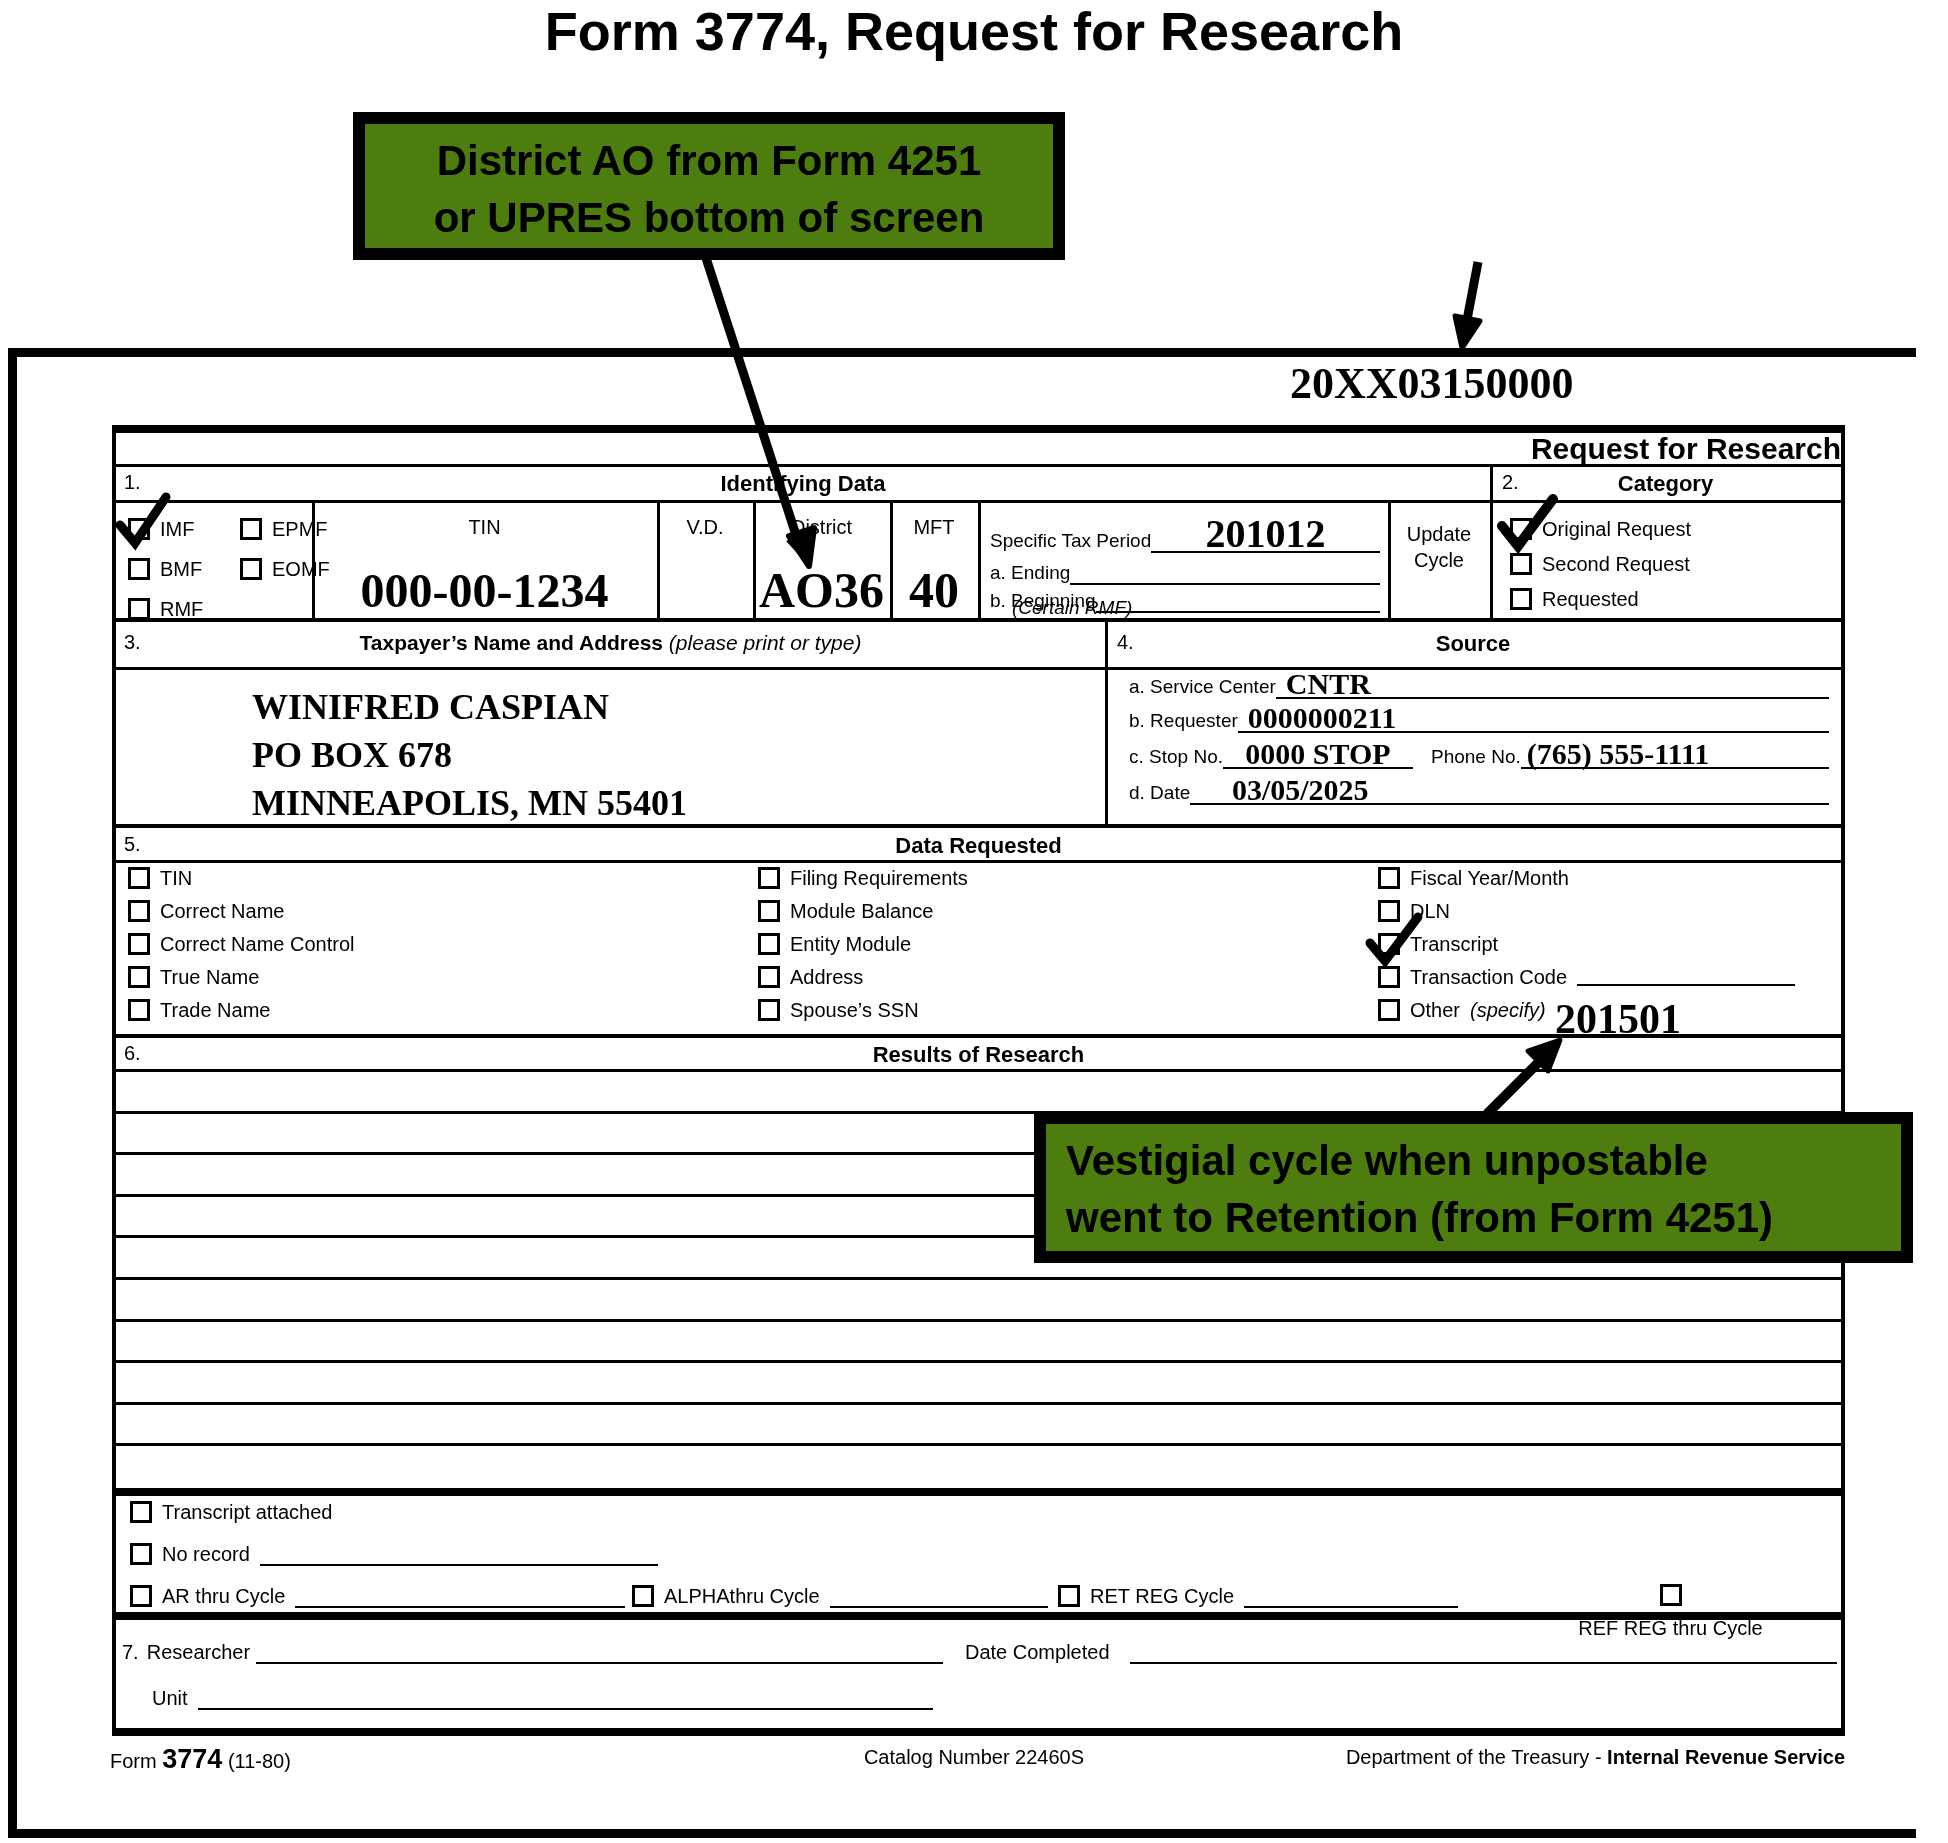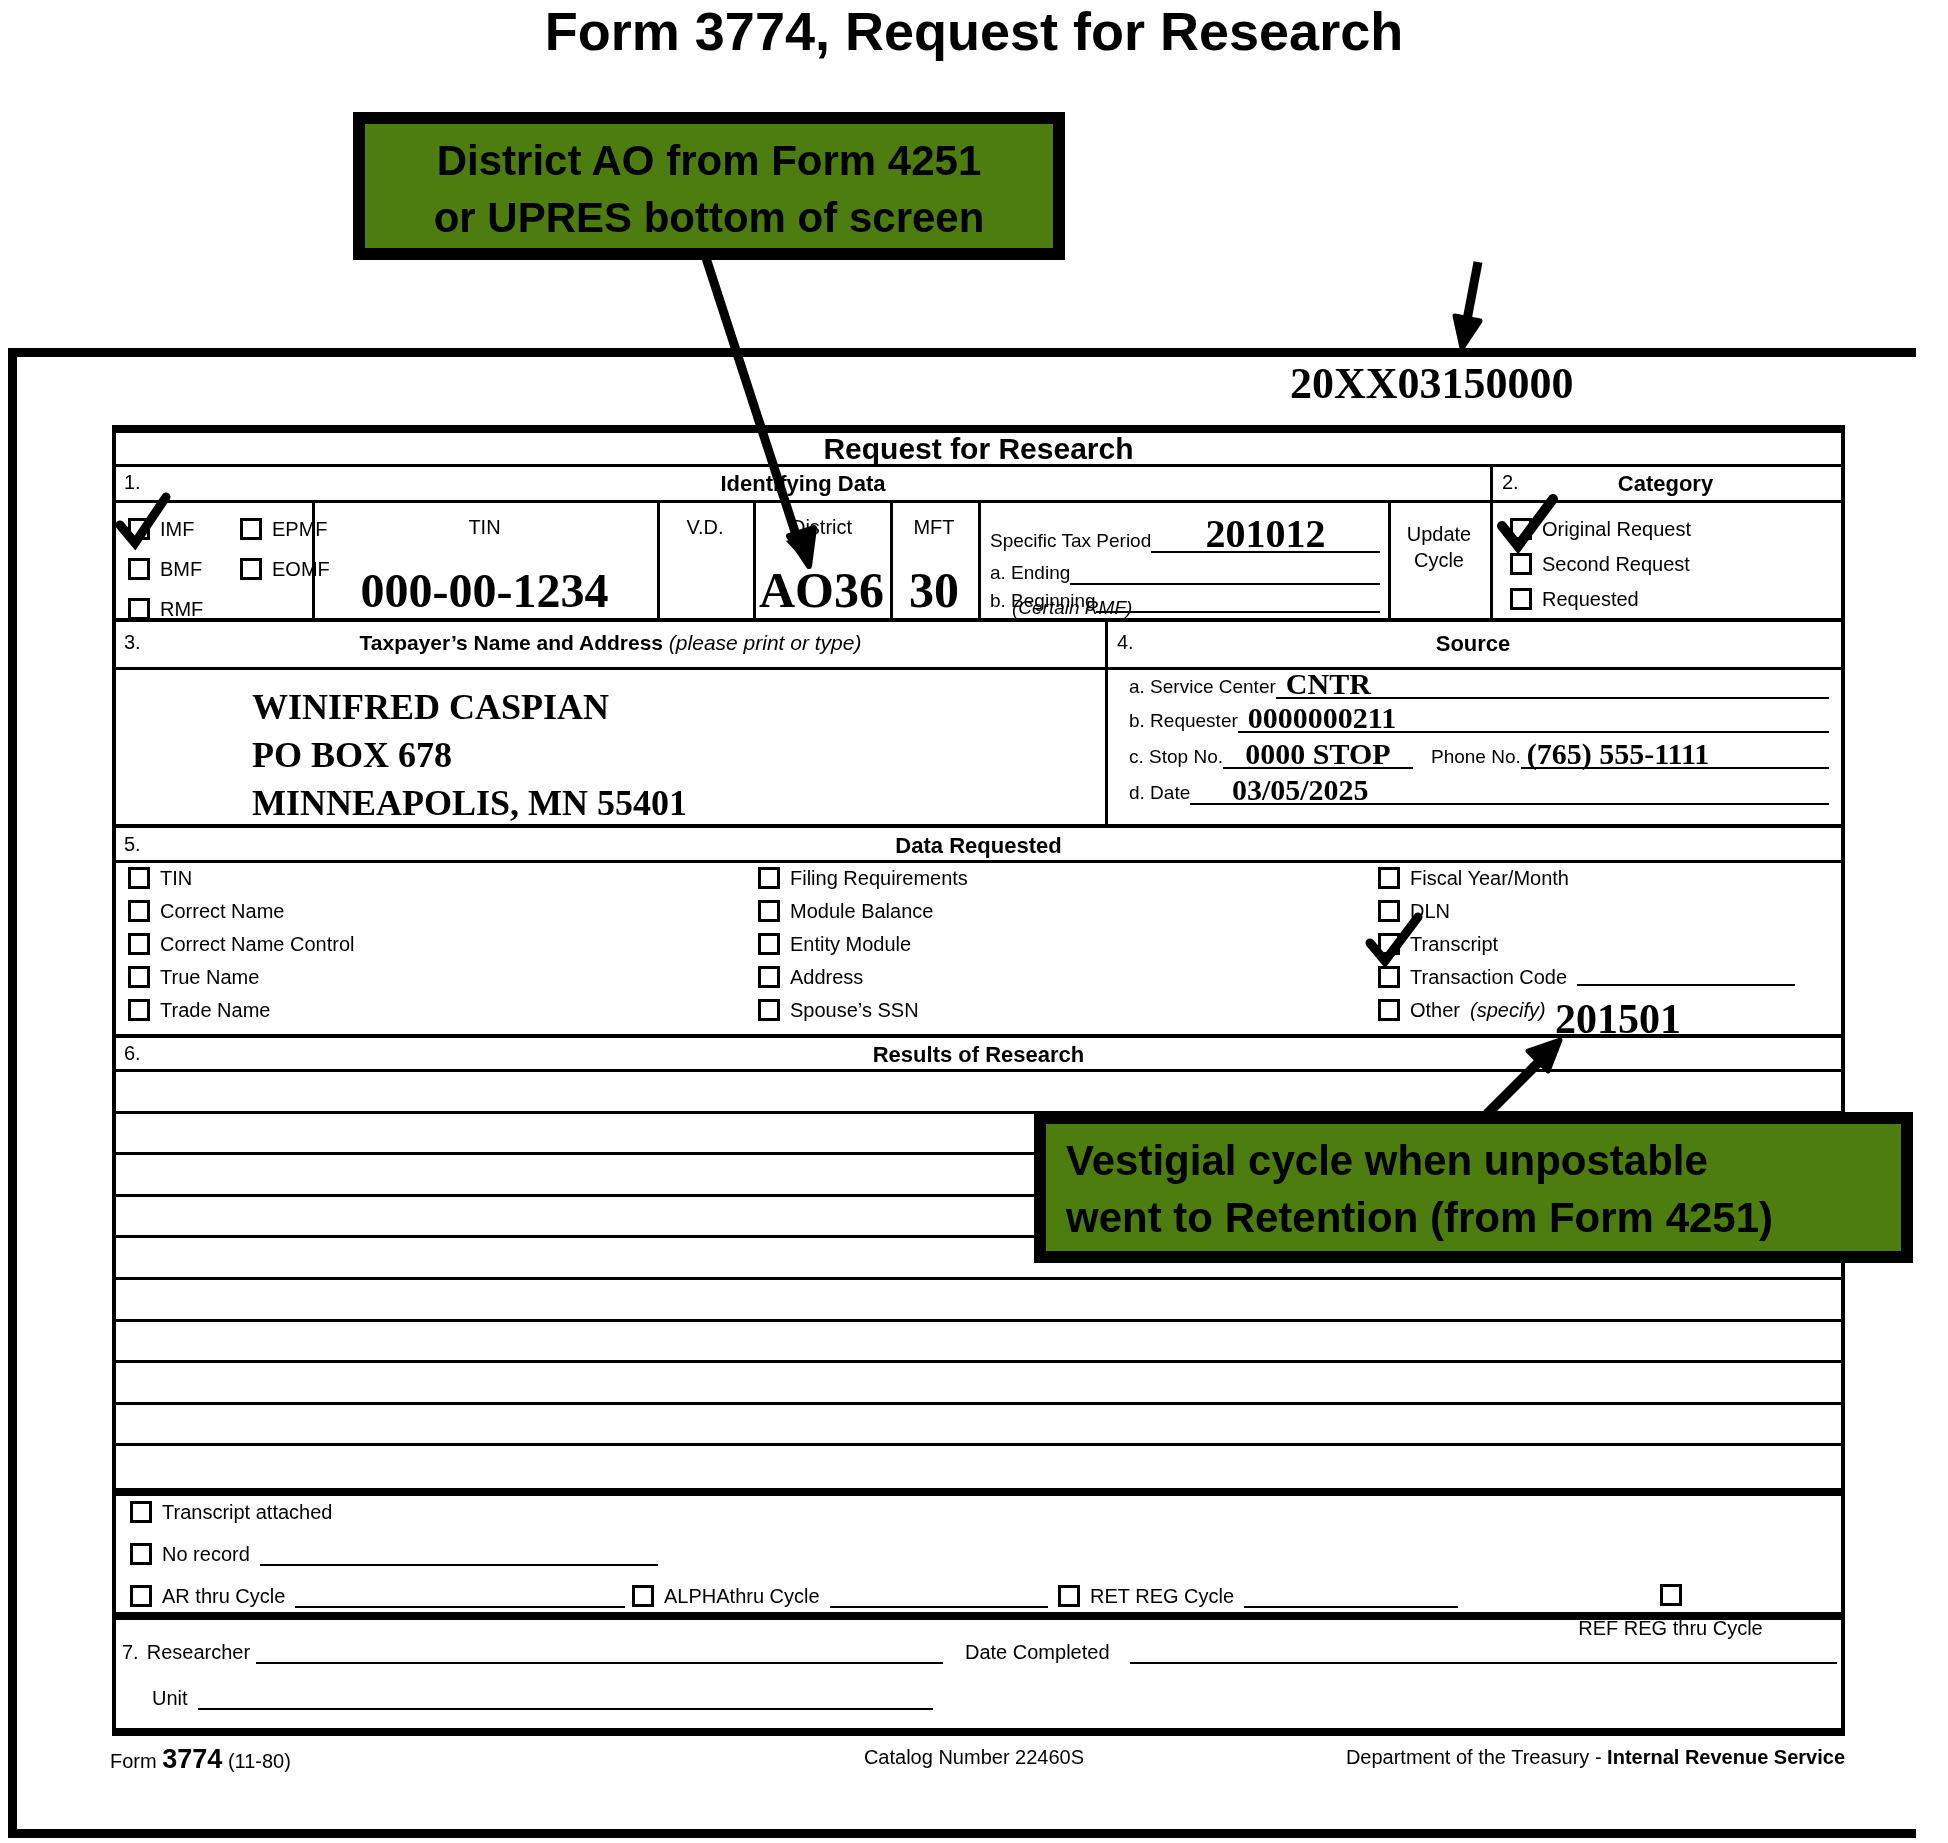--- a/index.html
+++ b/index.html
@@ -39,21 +39,21 @@
     <div>or UPRES bottom of screen</div>
   </div>
 
 
   <div class="abs" id="pageborder" style="left:8px;top:348px;width:1932px;height:1490px;"></div>
 
   <div class="abs val" style="left:1290px;top:358px;font-size:44px;">20XX03150000</div>
 
   <div class="abs" id="form" style="left:112px;top:425px;width:1733px;height:1311px;">
 
-    <div class="abs" style="left:0;top:0;width:1725px;height:34px;border-bottom:3px solid #000;text-align:center;font-weight:bold;font-size:30px;line-height:32px;">Request for Research</div>
+    <div class="abs" style="left:0;top:0;width:1725px;height:34px;border-bottom:3px solid #000;text-align:right;font-weight:bold;font-size:30px;line-height:32px;">Request for Research</div>
 
     <div class="abs num" style="left:8px;top:38px;">1.</div>
     <div class="abs hdr" style="left:0;top:38px;width:1374px;text-align:center;">Identifying Data</div>
     <div class="abs num" style="left:1386px;top:38px;">2.</div>
     <div class="abs hdr" style="left:1374px;top:38px;width:351px;text-align:center;">Category</div>
     <div class="abs hbar" style="left:0;top:67px;width:1725px;height:3px;"></div>
 
     <div class="abs vbar" style="left:196px;top:70px;height:119px;"></div>
     <div class="abs vbar" style="left:541px;top:70px;height:119px;"></div>
     <div class="abs vbar" style="left:637px;top:70px;height:119px;"></div>
@@ -86,21 +86,21 @@
 
     <div class="abs lbl center" style="left:196px;top:82px;width:345px;">TIN</div>
     <div class="abs val center" style="left:196px;top:130px;width:345px;font-size:48px;">000-00-1234</div>
 
     <div class="abs lbl center" style="left:541px;top:82px;width:96px;">V.D.</div>
 
     <div class="abs lbl center" style="left:637px;top:82px;width:137px;">District</div>
     <div class="abs val center" style="left:637px;top:128px;width:137px;font-size:50px;">AO36</div>
 
     <div class="abs lbl center" style="left:774px;top:82px;width:88px;">MFT</div>
-    <div class="abs val center" style="left:774px;top:128px;width:88px;font-size:50px;">30</div>
+    <div class="abs val center" style="left:774px;top:128px;width:88px;font-size:50px;">40</div>
 
     <div class="abs" style="left:874px;top:70px;width:390px;height:119px;">
       <div class="abs frow" style="left:0;top:14px;width:390px;">
         <span class="lbl sm">Specific Tax Period</span>
         <span class="fill val" style="font-size:40px;line-height:34px;">201012</span>
       </div>
       <div class="abs frow" style="left:0;top:60px;width:390px;height:22px;">
         <span class="lbl sm">a. Ending</span>
         <span class="fill" style="height:22px;"></span>
       </div>

